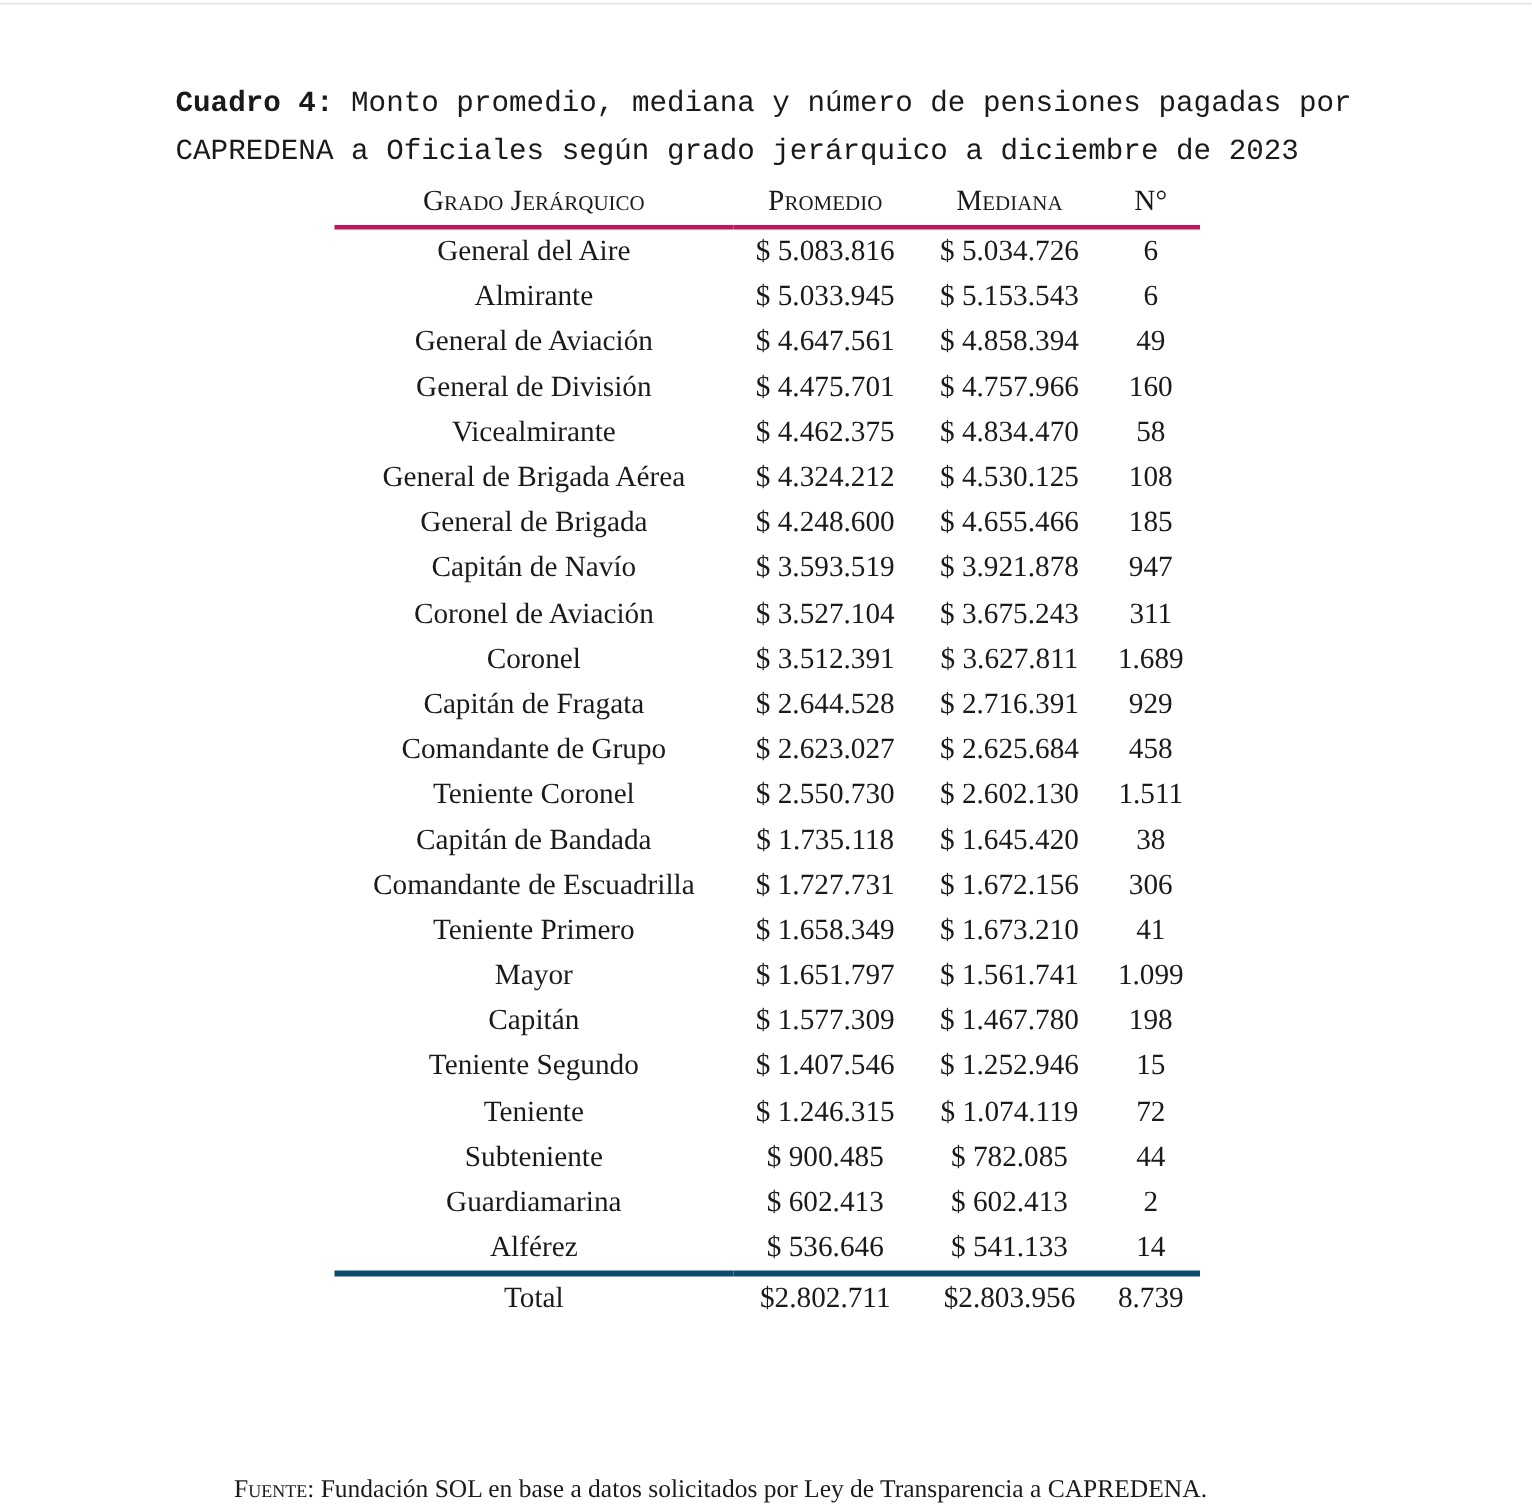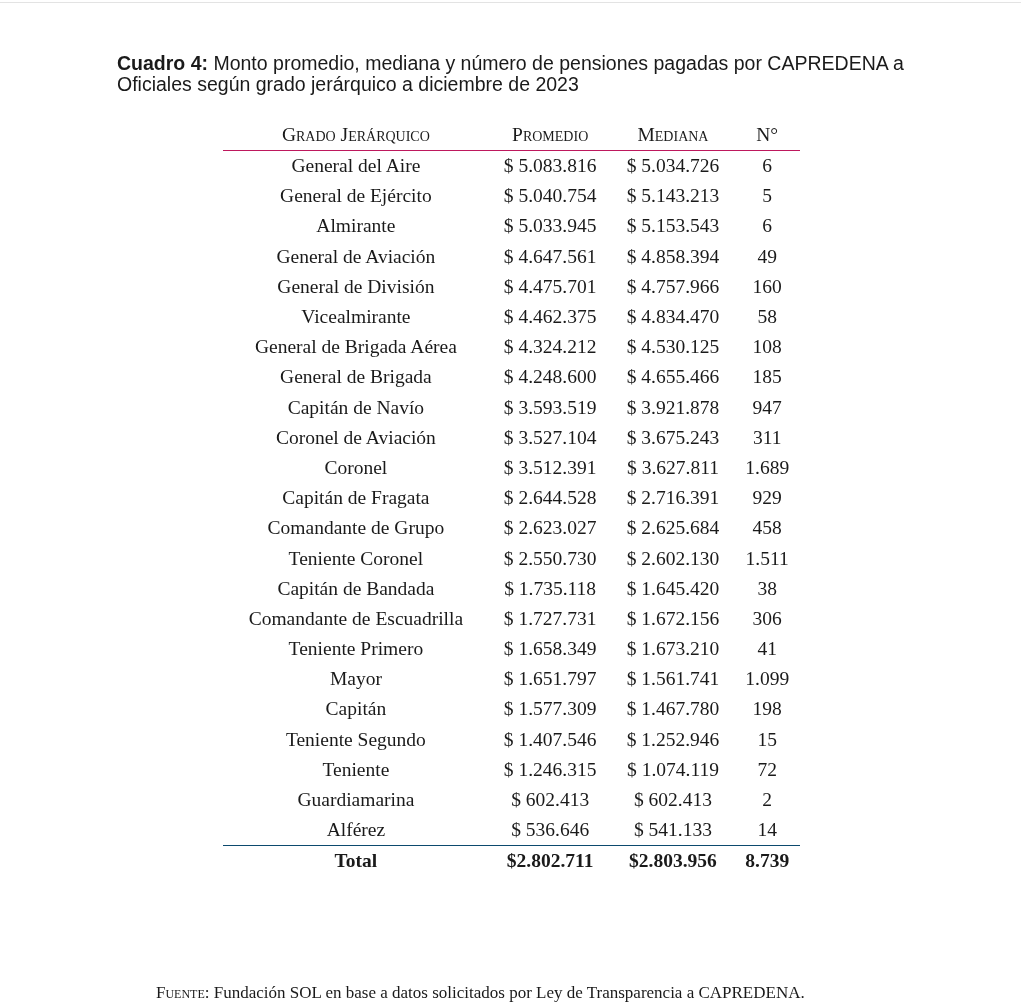--- a/index.html
+++ b/index.html
@@ -21,54 +21,54 @@
       top: 2px;
       width: 1021px;
       height: 1px;
       background: #e3e3e3;
     }
     .caption {
       position: absolute;
       left: 117px;
       top: 53px;
       width: 800px;
-      font-family: Liberation Sans, sans-serif;
+      font-family: Liberation Mono, monospace;
       font-size: 19.5px;
-      line-height: 21px;
+      line-height: 32px;
     }
     .caption .label {
       font-weight: bold;
     }
     table.data-table {
       position: absolute;
       left: 223px;
       top: 120px;
       width: 577px;
       border-collapse: collapse;
       font-family: "Liberation Serif", "DejaVu Serif", serif;
       font-size: 19.5px;
     }
     table.data-table th {
       font-weight: normal;
       font-variant: small-caps;
       height: 30px;
       padding: 0 6px;
       text-align: center;
-      border-bottom: 1px solid #be185d;
+      border-bottom: 3px solid #be185d;
       white-space: nowrap;
     }
     table.data-table td {
       height: 30.2px;
       padding: 0 6px;
       text-align: center;
       white-space: nowrap;
     }
     table.data-table tr.total-row td {
-      font-weight: bold;
-      border-top: 1px solid #0c4a6e;
+      font-weight: normal;
+      border-top: 4px solid #0c4a6e;
       height: 29px;
     }
     .source {
       position: absolute;
       left: 156px;
       top: 983px;
       width: 720px;
       font-family: "Liberation Serif", "DejaVu Serif", serif;
       font-size: 17px;
       white-space: nowrap;
@@ -97,26 +97,20 @@
       </tr>
   </thead>
   <tbody id="table-body">
       <tr>
         <td>General del Aire</td>
         <td>$ 5.083.816</td>
         <td>$ 5.034.726</td>
         <td>6</td>
       </tr>
       <tr>
-        <td>General de Ejército</td>
-        <td>$ 5.040.754</td>
-        <td>$ 5.143.213</td>
-        <td>5</td>
-      </tr>
-      <tr>
         <td>Almirante</td>
         <td>$ 5.033.945</td>
         <td>$ 5.153.543</td>
         <td>6</td>
       </tr>
       <tr>
         <td>General de Aviación</td>
         <td>$ 4.647.561</td>
         <td>$ 4.858.394</td>
         <td>49</td>
@@ -215,20 +209,26 @@
         <td>Teniente Segundo</td>
         <td>$ 1.407.546</td>
         <td>$ 1.252.946</td>
         <td>15</td>
       </tr>
       <tr>
         <td>Teniente</td>
         <td>$ 1.246.315</td>
         <td>$ 1.074.119</td>
         <td>72</td>
+      </tr>
+      <tr>
+        <td>Subteniente</td>
+        <td>$ 900.485</td>
+        <td>$ 782.085</td>
+        <td>44</td>
       </tr>
       <tr>
         <td>Guardiamarina</td>
         <td>$ 602.413</td>
         <td>$ 602.413</td>
         <td>2</td>
       </tr>
       <tr>
         <td>Alférez</td>
         <td>$ 536.646</td>

